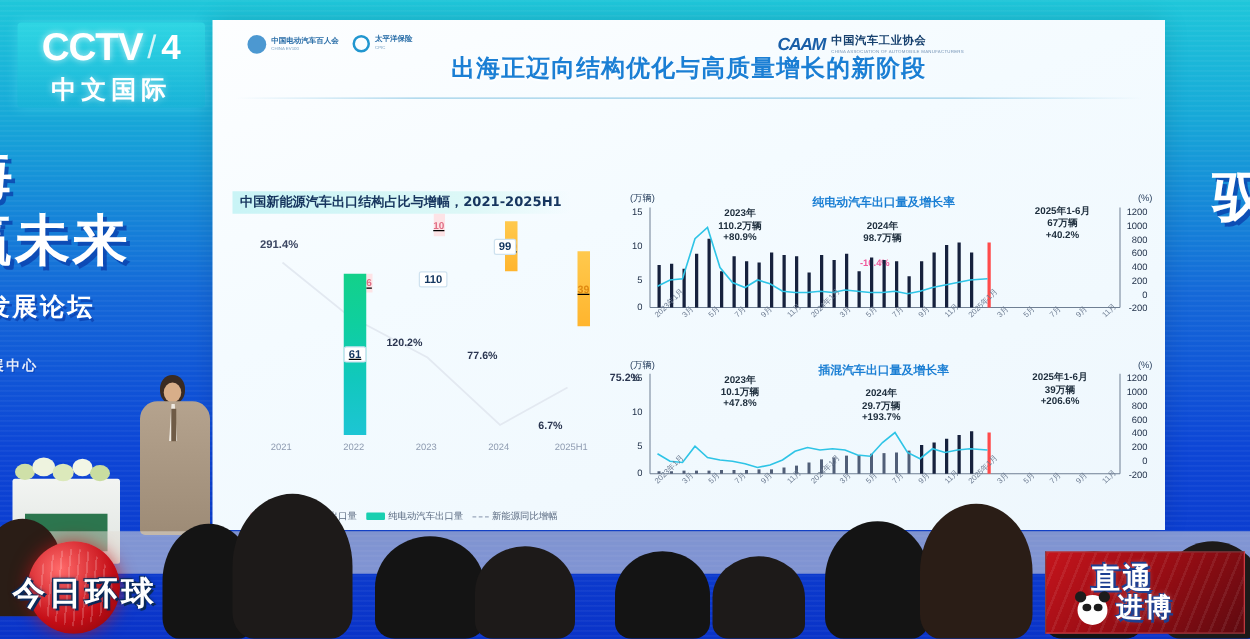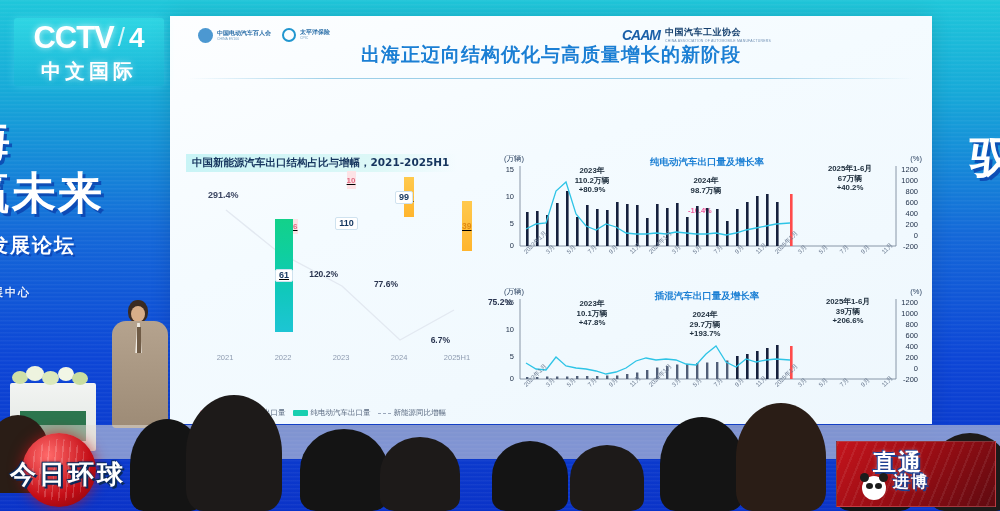--- a/index.html
+++ b/index.html
@@ -170,21 +170,21 @@
     text-shadow:0 0 3px #0b2a5a, 2px 2px 0 #0b2a5a, -1px -1px 0 #0b2a5a;}
   .lt-right{ position:absolute; right:4px; bottom:4px; z-index:30; width:160px; height:66px;
     background:linear-gradient(135deg,#c4141c 0%,#9c0d14 45%,#5f0a10 100%);
     border:1px solid rgba(255,255,255,.18); overflow:hidden;}
   .lt-right::before{ content:""; position:absolute; inset:0;
     background:repeating-linear-gradient(112deg,rgba(255,255,255,.07) 0 2px,rgba(0,0,0,0) 2px 9px);}
   .lt-right .t1{ position:absolute; left:36px; top:5px; font-family:"DejaVu Sans",sans-serif;
     font-size:23px;font-weight:bold;color:#fff;letter-spacing:2px;
     text-shadow:2px 2px 0 #1d3f91,-1px -1px 0 #1d3f91,0 0 5px rgba(255,255,255,.4);}
   .lt-right .t2{ position:absolute; left:56px; top:30px; font-family:"DejaVu Sans",sans-serif;
-    font-size:16px;font-weight:bold;color:#fff;letter-spacing:2px;
+    font-size:21px;font-weight:bold;color:#fff;letter-spacing:2px;
     text-shadow:2px 2px 0 #1d3f91,-1px -1px 0 #1d3f91,0 0 5px rgba(255,255,255,.4);}
   .panda{ position:absolute; left:20px; top:26px; width:34px; height:34px; z-index:3;}
   .panda .pb{ position:absolute; left:5px; top:8px; width:24px;height:24px;border-radius:50%;background:#fff;}
   .panda .pe{ position:absolute; width:9px;height:9px;border-radius:50%;background:#1c1c1c;top:5px;}
   .panda .pe.l{left:3px;} .panda .pe.r{left:22px;}
   .panda .py{ position:absolute; width:7px;height:6px;border-radius:50%;background:#1c1c1c;top:15px;}
   .panda .py.l{left:9px;} .panda .py.r{left:18px;}
 </style>
 </head>
 <body>
@@ -266,21 +266,21 @@
       </svg>
 
       <div class="bars">
 
         <div class="bar-slot">
           <span class="xlab">2021</span>
         </div>
 
         <div class="bar-slot">
           <div class="stack" style="height:128px">
-            <div class="seg-bev" style="height:113px">
+            <div class="seg-bev" style="height:129px">
               <span class="vlab">61</span>
             </div>
             <div class="seg-base" style="height:15px">
               <span class="vlab-pink">6</span>
             </div>
           </div>
           <span class="growth" style="right:-26px;top:50px">120.2%</span>
           <span class="xlab">2022</span>
         </div>
 
@@ -306,21 +306,21 @@
               <span class="vlab-orange">30</span>
             </div>
             <div class="seg-base" style="height:8px"></div>
           </div>
           <span class="growth" style="right:-22px;top:158px">6.7%</span>
           <span class="xlab">2024</span>
         </div>
 
         <div class="bar-slot">
           <div class="stack" style="height:146px">
-            <div class="seg-phev" style="height:50px">
+            <div class="seg-phev" style="height:60px">
               <span class="vlab-orange">39</span>
             </div>
             <div class="seg-base" style="height:8px"></div>
           </div>
           <span class="growth" style="right:-26px;top:96px">75.2%</span>
           <span class="xlab">2025H1</span>
         </div>
 
       </div>
     </div>

